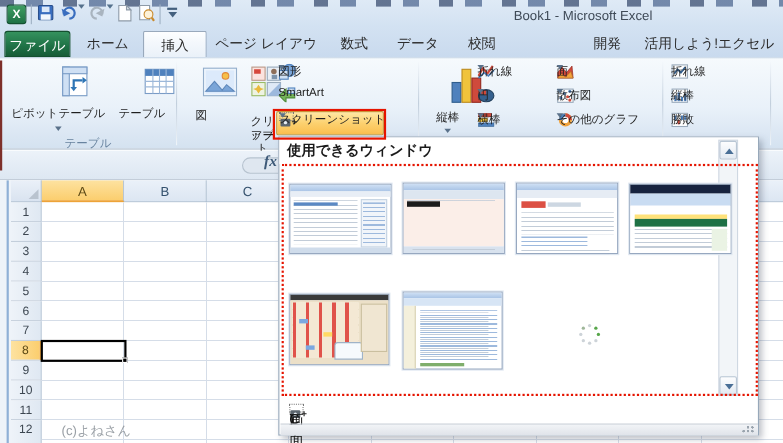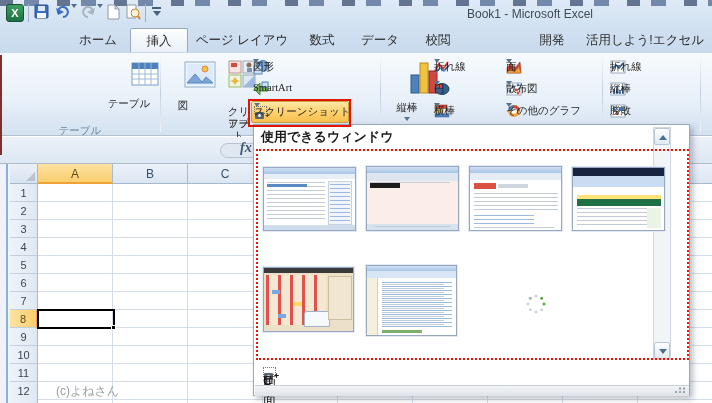--- a/index.html
+++ b/index.html
@@ -51,22 +51,22 @@
     background:linear-gradient(180deg,#f6fafd 0%,#e9f1f9 55%,#dde8f4 80%,#d4e2f0 100%);
     border-top:1px solid #c8d6e6;border-bottom:1px solid #b2c0d0;}
   .rb-divider{top:3px;width:1px;height:76px;background:linear-gradient(180deg,#f4f8fc,#c2cfdd 50%,#f0f5fa);}
   .grp-label{top:71px;height:12px;font-size:10.5px;color:#68839f;text-align:center;}
   .big-btn{top:4px;height:74px;text-align:center;cursor:default;}
   .big-btn .bicon{position:absolute;left:50%;transform:translateX(-50%);top:2px;}
   .big-btn .blbl{position:absolute;left:0;right:0;top:40px;font-size:10.5px;line-height:12px;color:#1f1f1f;}
   .tri-dn{width:0;height:0;border-left:3.5px solid transparent;border-right:3.5px solid transparent;
     border-top:4px solid #5a718a;}
   .big-btn .btri{position:absolute;left:50%;transform:translateX(-50%);}
-  .sm-btn{height:18px;display:flex;align-items:center;gap:3px;font-size:10.5px;color:#1f1f1f;
-    white-space:nowrap;cursor:default;font-family:Liberation Serif, serif;}
+  .sm-btn{height:18px;display:flex;gap:3px;font-size:10.5px;color:#1f1f1f;
+    white-space:nowrap;cursor:default;}
   .sm-btn .tri-dn{position:relative;top:1px;}
   .shot-btn{left:251px;top:48px;width:98px;height:22px;padding:0 2px;
     background:linear-gradient(180deg,#ffe8a6,#fcd16f 50%,#fbbf4f);
     border:1px solid #c99f3e;border-radius:2px;}
   .shot-annot{left:248px;top:45px;width:103px;height:28px;border:2px solid #e51400;z-index:61;}
 
   
   .shot-ico{position:relative;width:16px;height:13px;flex:0 0 16px;}
   .shot-ico .fr{position:absolute;left:0;top:0;width:13px;height:8px;border:1px dotted #777;}
   .shot-ico .cam{position:absolute;left:1px;bottom:0;width:9px;height:7px;background:#5c666f;border-radius:1px;}
@@ -201,31 +201,46 @@
           <line x1="13" y1="12" x2="15" y2="15" stroke="#c98a2c" stroke-width="2"></line>
         </svg>
     </div>
     <div class="qat-sep" style="left:141px"></div>
     <div class="qat-more" style="left:146px">
         <span class="bar"></span>
         <span class="tri"></span>
       </div>
   </div>
 
+  <div class="tab tab-file">ファイル</div>
   <div class="tab tab-home">ホーム</div>
   <div class="tab tab-insert">挿入</div>
   <div class="tab tab-page">ページ レイアウト</div>
   <div class="tab tab-formula">数式</div>
   <div class="tab tab-data">データ</div>
   <div class="tab tab-review">校閲</div>
   <div class="tab tab-dev">開発</div>
   <div class="tab tab-custom">活用しよう!エクセル</div>
 
   <div class="ribbon">
 
+    <div class="big-btn" style="left:8px;width:90px">
+      <span class="bicon">
+        <svg width="32" height="34">
+            <rect x="4" y="2" width="22" height="26" fill="#fff" stroke="#7a9cc6"></rect>
+            <rect x="4" y="2" width="6" height="26" fill="#cfe0f4" stroke="#7a9cc6"></rect>
+            <rect x="4" y="2" width="22" height="6" fill="#cfe0f4" stroke="#7a9cc6"></rect>
+            <path d="M14 20 v-6 h8" fill="none" stroke="#2e75b5" stroke-width="2"></path>
+            <path d="M22 11 l4 3 -4 3 z" fill="#2e75b5"></path>
+            <path d="M11 20 l3 4 3 -4 z" fill="#2e75b5"></path>
+          </svg>
+      </span>
+      <span class="blbl">ピボットテーブル</span>
+      <span class="btri tri-dn" style="top:58px"></span>
+    </div>
     <div class="big-btn" style="left:100px;width:58px">
       <span class="bicon">
         <svg width="32" height="34">
             <rect x="3" y="4" width="26" height="22" fill="#fff" stroke="#7a9cc6"></rect>
             <rect x="3" y="4" width="26" height="6" fill="#4f81bd"></rect>
             <line x1="3" y1="15" x2="29" y2="15" stroke="#9db8d9"></line>
             <line x1="3" y1="20" x2="29" y2="20" stroke="#9db8d9"></line>
             <line x1="10" y1="4" x2="10" y2="26" stroke="#9db8d9"></line>
             <line x1="16" y1="4" x2="16" y2="26" stroke="#9db8d9"></line>
             <line x1="22" y1="4" x2="22" y2="26" stroke="#9db8d9"></line>

